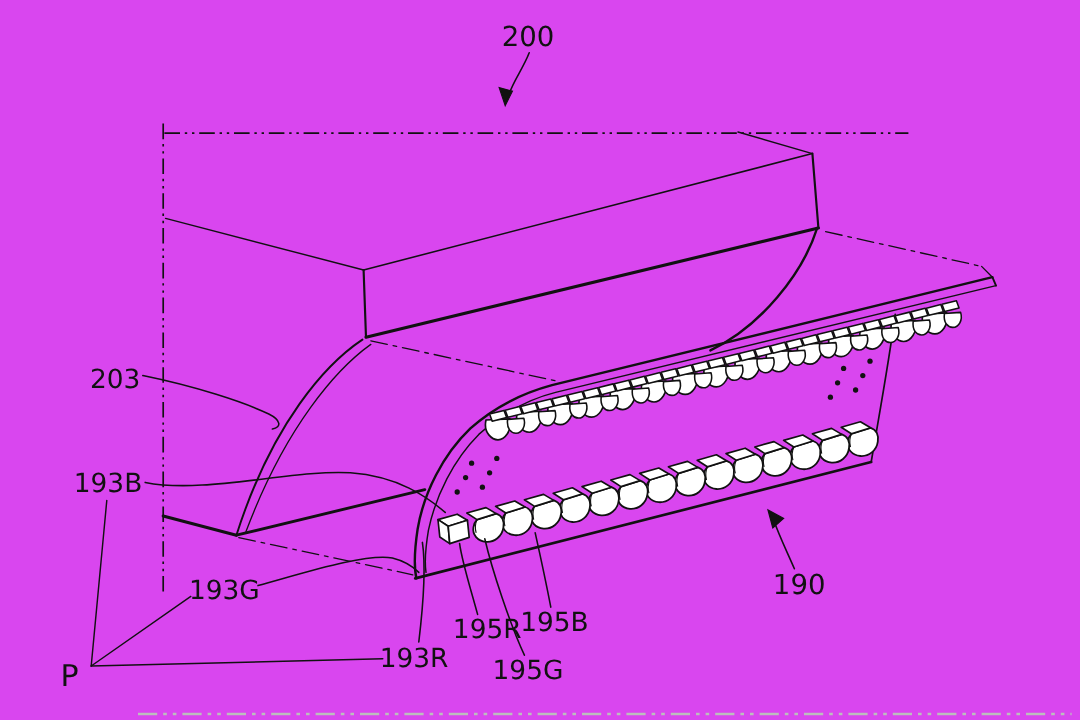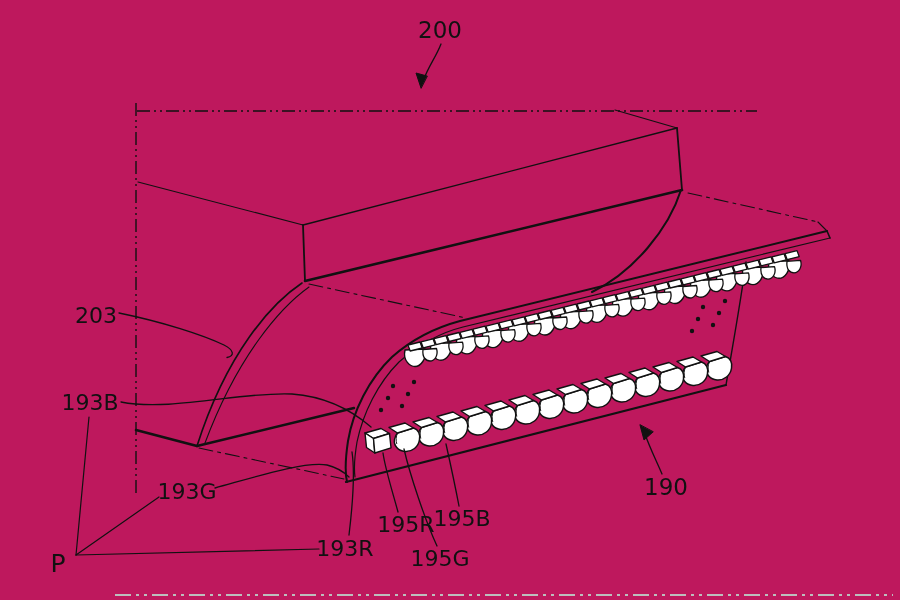--- a/index.html
+++ b/index.html
@@ -1,16 +1,16 @@
 <!DOCTYPE html>
 <html><head>
 <meta charset="utf-8">
 <style>
   html,body{margin:0;padding:0;background:#fff;}
-  .stage{position:relative;width:900px;height:600px;background:#be185d;overflow:hidden;
+  .stage{position:relative;width:900px;height:600px;background:#d946ef;overflow:hidden;
          font-family:"DejaVu Sans","Liberation Sans",sans-serif;}
   svg{position:absolute;left:0;top:0;}
   .lbl{font-family:"DejaVu Sans","Liberation Sans",sans-serif;fill:#111;}
 </style>
 </head>
 <body>
 
 <div class="stage">
 <svg width="900" height="600" viewBox="0 0 900 600">
 

